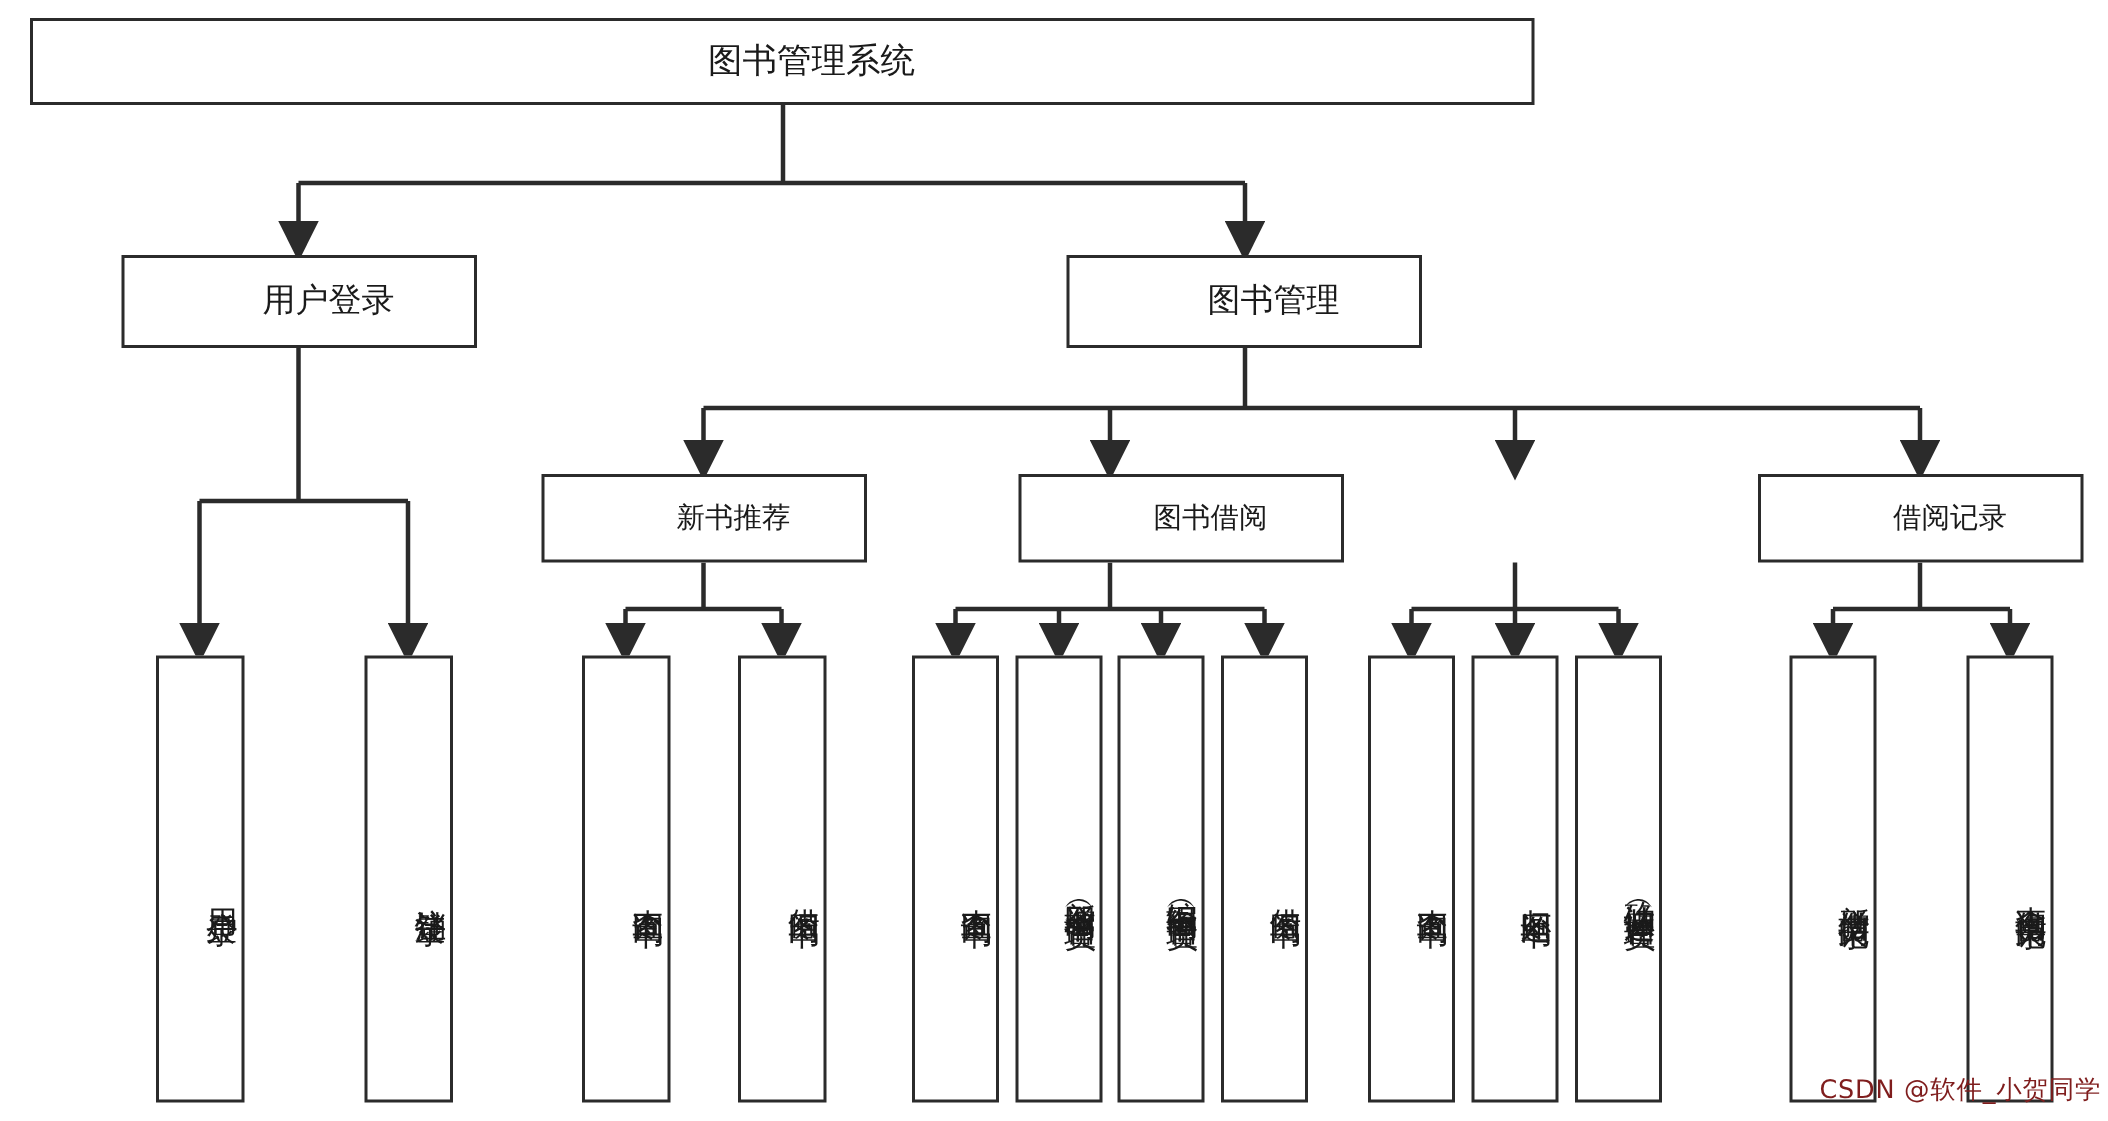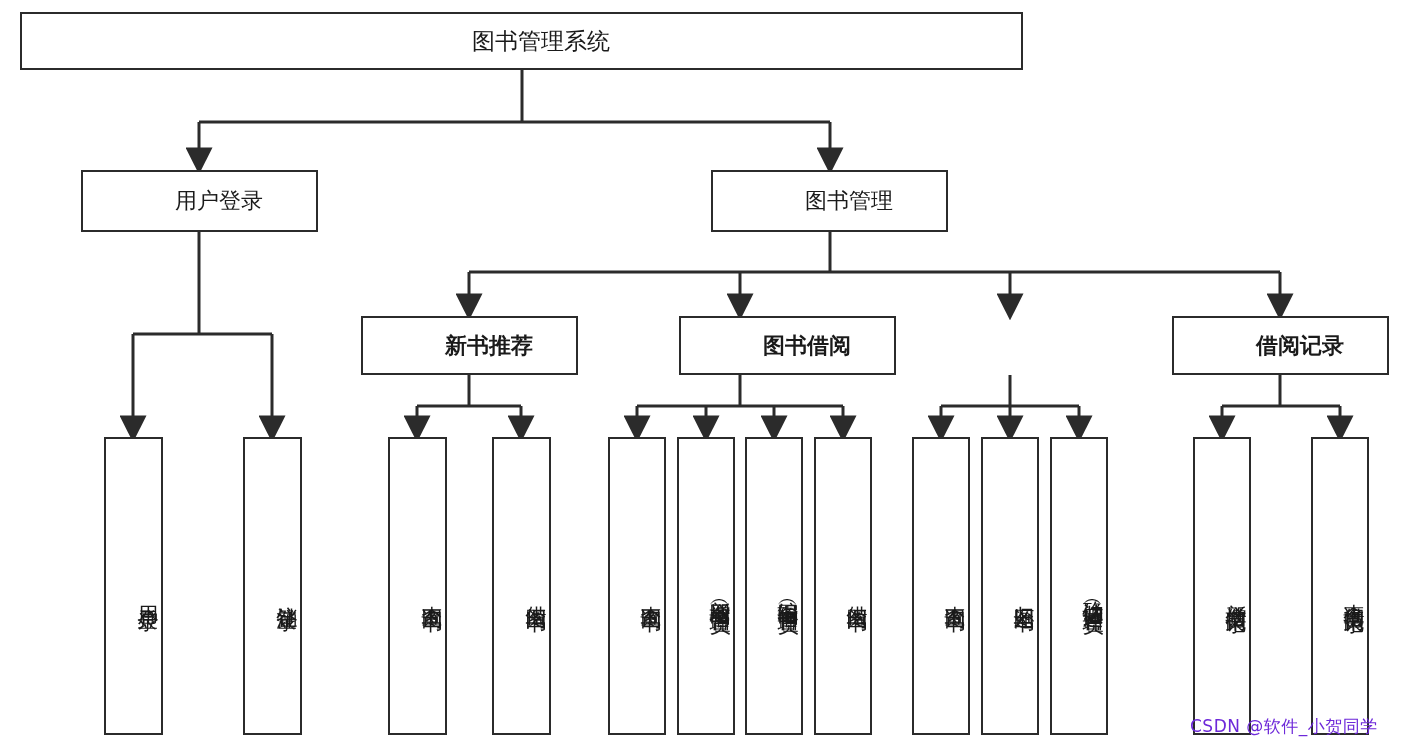--- a/index.html
+++ b/index.html
@@ -39,43 +39,43 @@
     line-height: 1.25;
     padding-left: 39px;
   }
   .node.root {
     font-size: 23px;
   }
   .node.lvl2 {
     font-size: 22px;
   }
   .node.lvl3 {
-    font-size: 22px;
-    font-weight: bold;
+    font-size: 19px;
   }
   .node.leaf {
     font-size: 21px;
     writing-mode: vertical-rl;
     text-orientation: upright;
     letter-spacing: 2px;
     padding-top: 14px;
     align-items: flex-start;
     justify-content: center;
   }
   .node.leaf .vtext {
     writing-mode: vertical-rl;
     text-orientation: upright;
     white-space: nowrap;
   }
   .watermark {
     position: absolute;
     font-size: 17px;
-    color: #6d28d9;
+    color: #7f1d1d;
     white-space: nowrap;
     letter-spacing: 0.5px;
+    margin-left: 23px;
   }
 </style>
 </head>
 <body>
 
 <div id="canvas">
 
   <svg class="edges" viewBox="0 0 1405 747" xmlns="http://www.w3.org/2000/svg">
     <defs>
       <marker id="arrow" markerWidth="9" markerHeight="9" refX="4.2" refY="4.5" orient="auto" markerUnits="strokeWidth">

